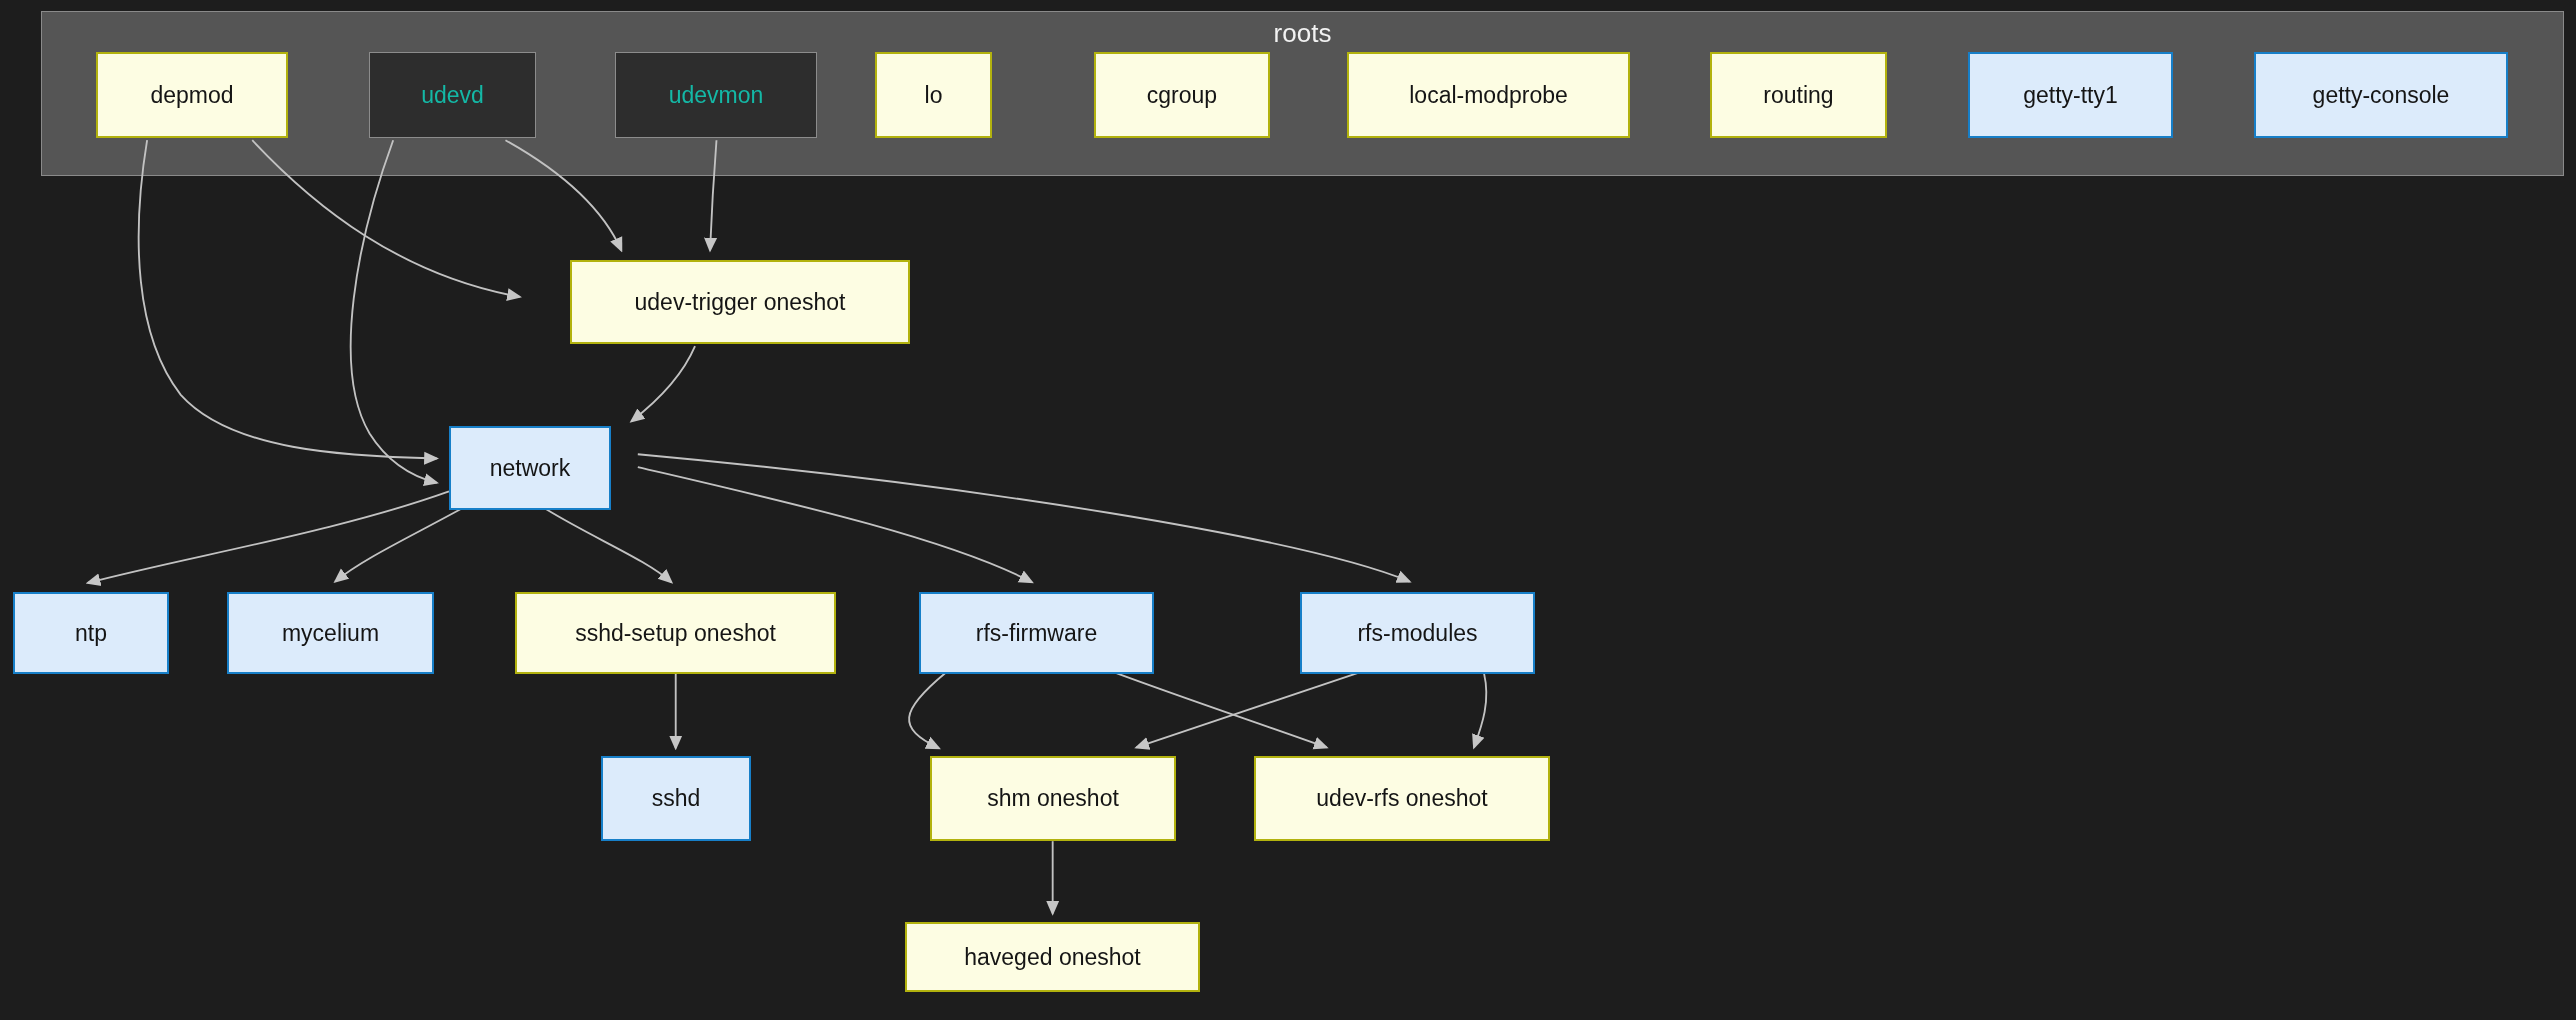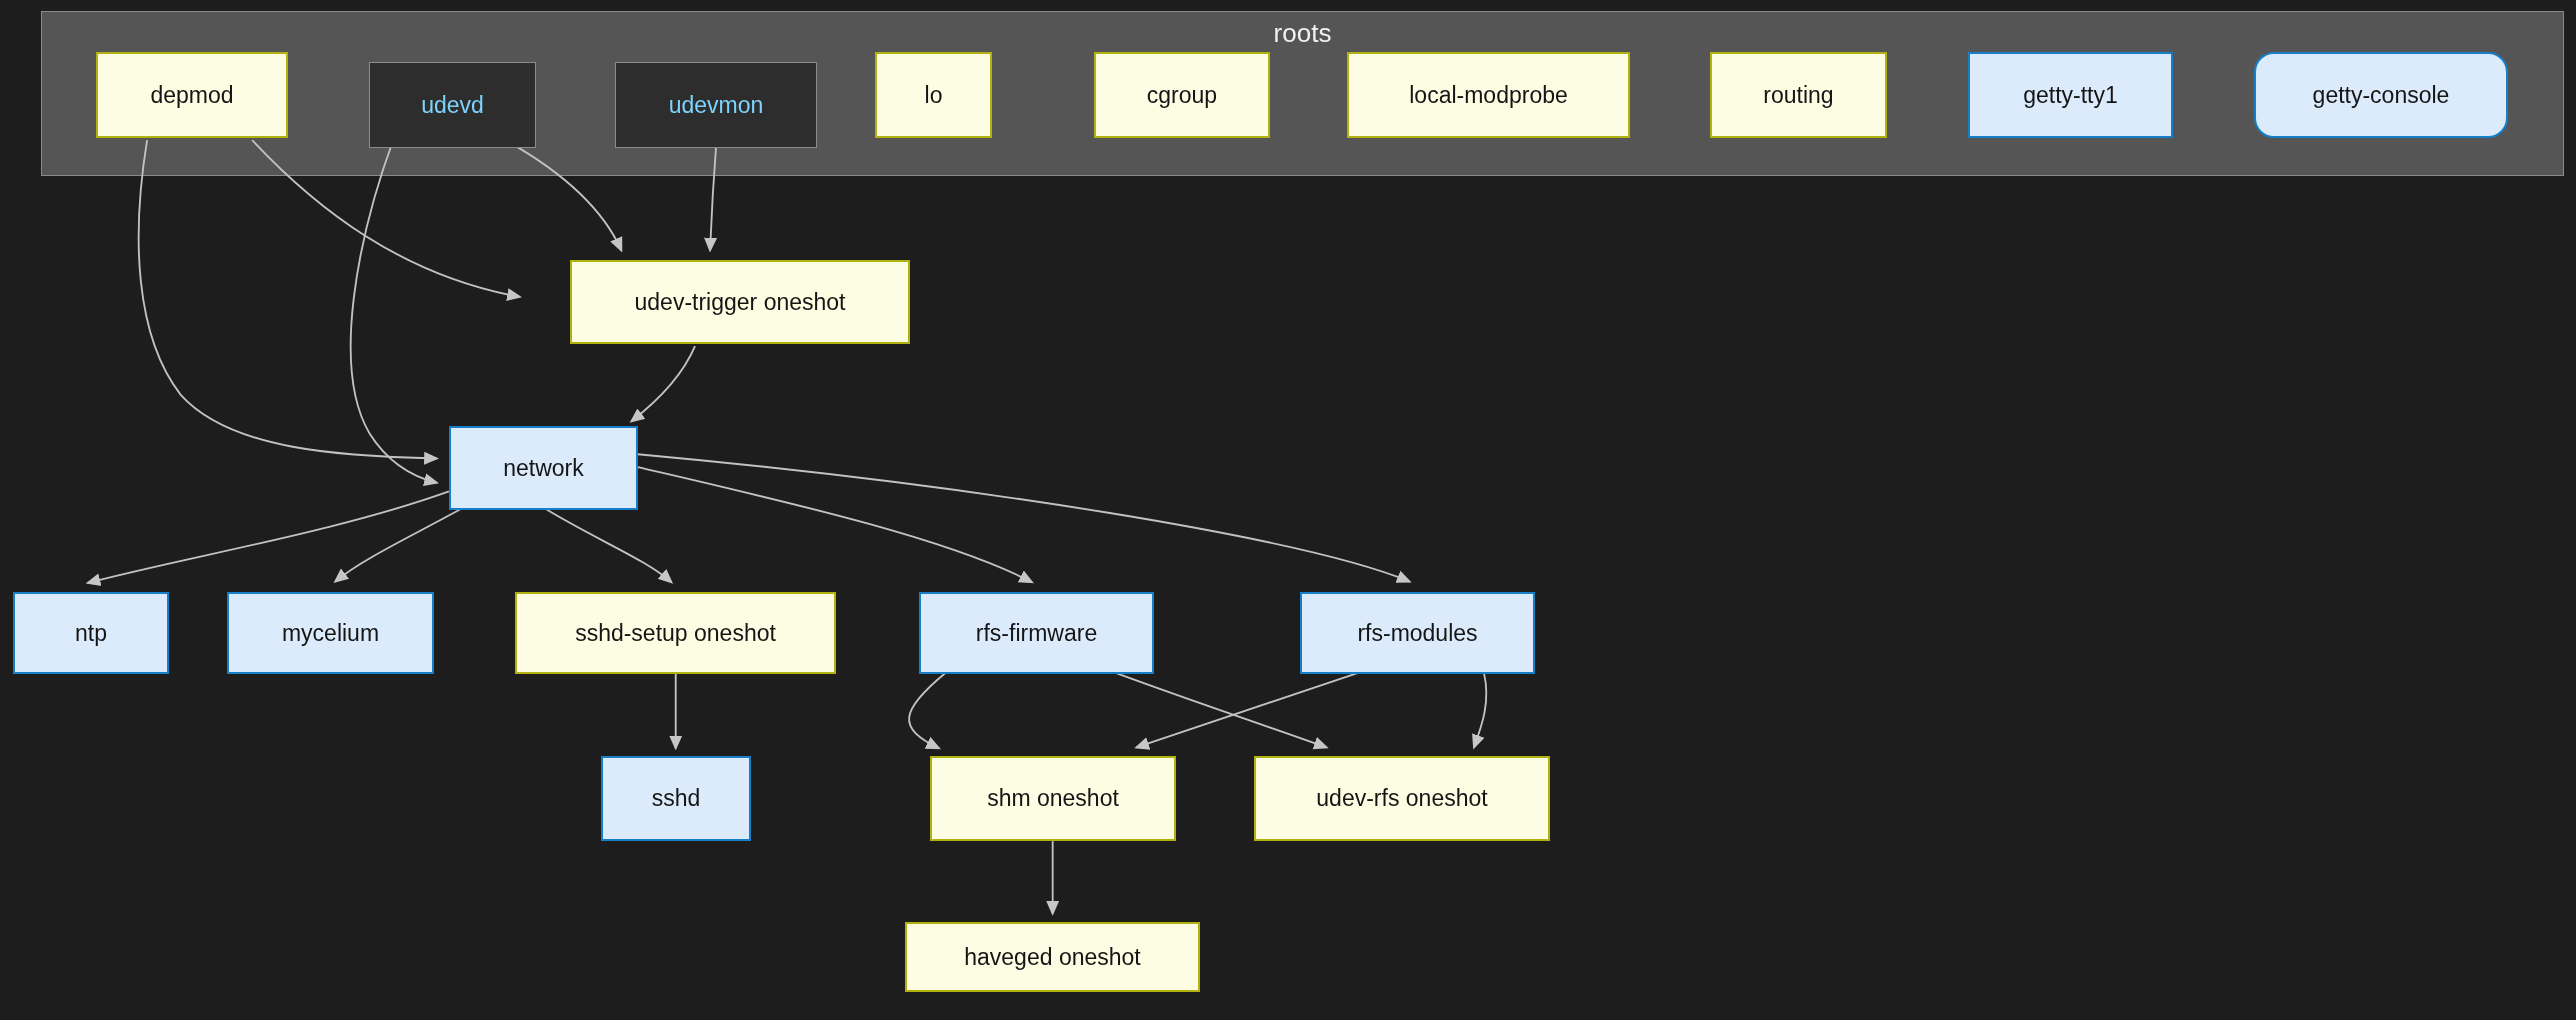--- a/index.html
+++ b/index.html
@@ -66,22 +66,21 @@
   }
   .node.blue {
     background: #dcebfb;
     border: 2.1px solid #147fc8;
     border-color: #177fc8;
     color: #151515;
   }
   .node.dark {
     background: #2d2d2d;
     border: 1.4px solid #8c8c8c;
-    color: #7dd3fc;
-    margin-top: 10px;
+    color: #14b8a6;
   }
 </style>
 </head>
 <body>
 
 <div id="diagram">
 
   <div id="cluster-roots">
     <div class="cluster-label">roots</div>
   </div>
@@ -131,27 +130,27 @@
       </div>
       <div class="node yellow" style="left: 1347px; top: 52px; width: 283px; height: 86px;">
         <span>local-modprobe</span>
       </div>
       <div class="node yellow" style="left: 1710px; top: 52px; width: 177px; height: 86px;">
         <span>routing</span>
       </div>
       <div class="node blue" style="left: 1968px; top: 52px; width: 205px; height: 86px;">
         <span>getty-tty1</span>
       </div>
-      <div class="node blue" style="left: 2254px; top: 52px; width: 254px; height: 86px; border-radius: 20px;">
+      <div class="node blue" style="left: 2254px; top: 52px; width: 254px; height: 86px;">
         <span>getty-console</span>
       </div>
       <div class="node yellow" style="left: 530px; top: 260px; width: 340px; height: 84px; margin-left: 40px;">
         <span>udev-trigger oneshot</span>
       </div>
-      <div class="node blue" style="left: 449px; top: 426px; width: 189px; height: 84px; text-align: right;">
+      <div class="node blue" style="left: 449px; top: 426px; width: 162px; height: 84px; text-align: right;">
         <span>network</span>
       </div>
       <div class="node blue" style="left: 13px; top: 592px; width: 156px; height: 82px;">
         <span>ntp</span>
       </div>
       <div class="node blue" style="left: 227px; top: 592px; width: 207px; height: 82px;">
         <span>mycelium</span>
       </div>
       <div class="node yellow" style="left: 515px; top: 592px; width: 321px; height: 82px;">
         <span>sshd-setup oneshot</span>

